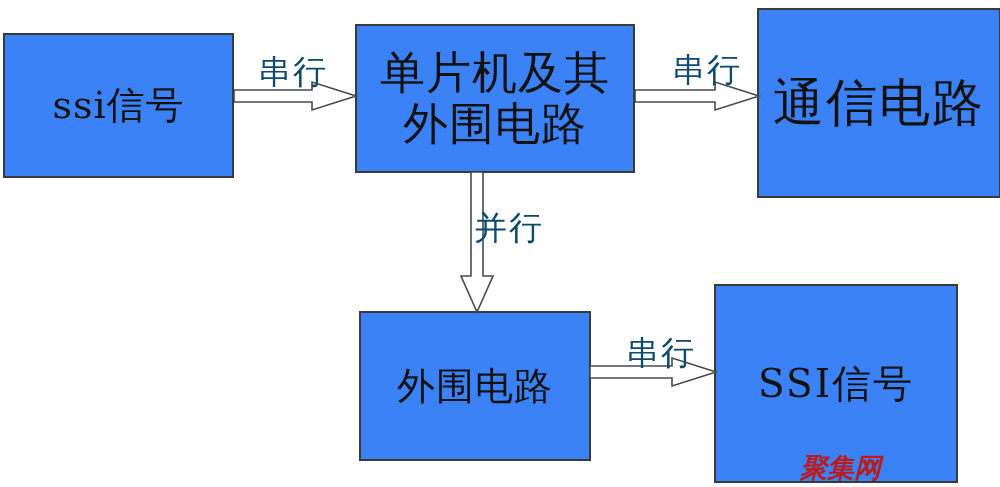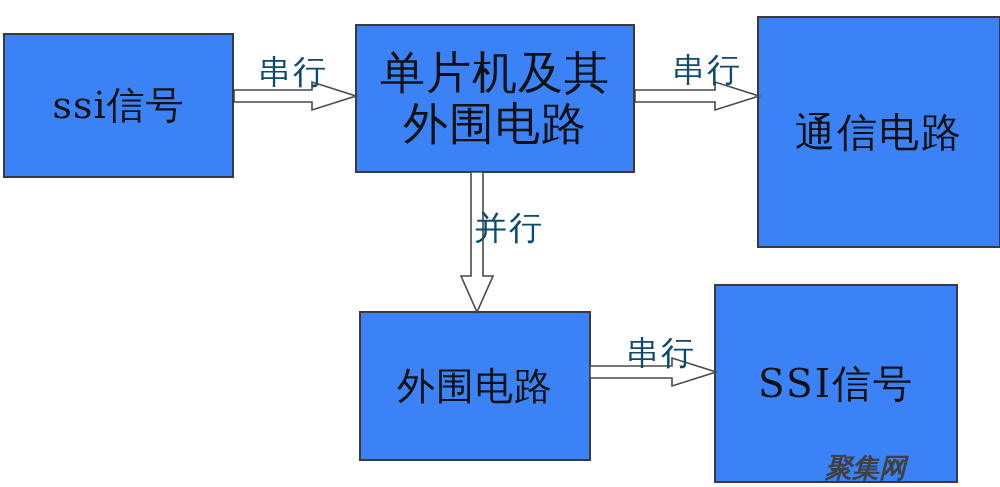--- a/index.html
+++ b/index.html
@@ -27,21 +27,21 @@
     color: #111111;
     line-height: 1.12;
     letter-spacing: 1px;
   }
   .node .line {
     white-space: nowrap;
     text-align: center;
   }
   .n1 { left: 3px;   top: 33px;  width: 231px; height: 145px; font-size: 38px; }
   .n2 { left: 355px; top: 24px;  width: 280px; height: 149px; font-size: 45px; }
-  .n3 { left: 757px; top: 16px;   width: 244px; height: 232px; font-size: 40px; }
+  .n3 { left: 757px; top: 8px;   width: 244px; height: 190px; font-size: 51px; }
   .n4 { left: 359px; top: 311px; width: 232px; height: 150px; font-size: 38px; }
   .n5 { left: 714px; top: 284px; width: 244px; height: 199px; font-size: 39px; }
 
   .n3 .line, .n5 .line { letter-spacing: 2px; }
 
   .edge-label {
     position: absolute;
     font-size: 33px;
     color: #0c4a6e;
     letter-spacing: 2px;
@@ -50,27 +50,27 @@
   .el1 { left: 258px; top: 50px; }
   .el2 { left: 672px; top: 48px; }
   .el3 { left: 474px; top: 206px; }
   .el4 { left: 626px; top: 331px; }
 
   .arrow { position: absolute; }
   .arrow svg { display: block; }
 
   .watermark {
     position: absolute;
-    left: 825px;
+    left: 800px;
     top: 450px;
     font-family: Liberation Mono, monospace;
     font-size: 27px;
     font-weight: bold;
     font-style: italic;
-    color: #404040;
+    color: #b91c1c;
     letter-spacing: 0px;
     white-space: nowrap;
   }
 </style>
 </head>
 <body>
 
 <div id="canvas">
 
   <div class="node n1">

